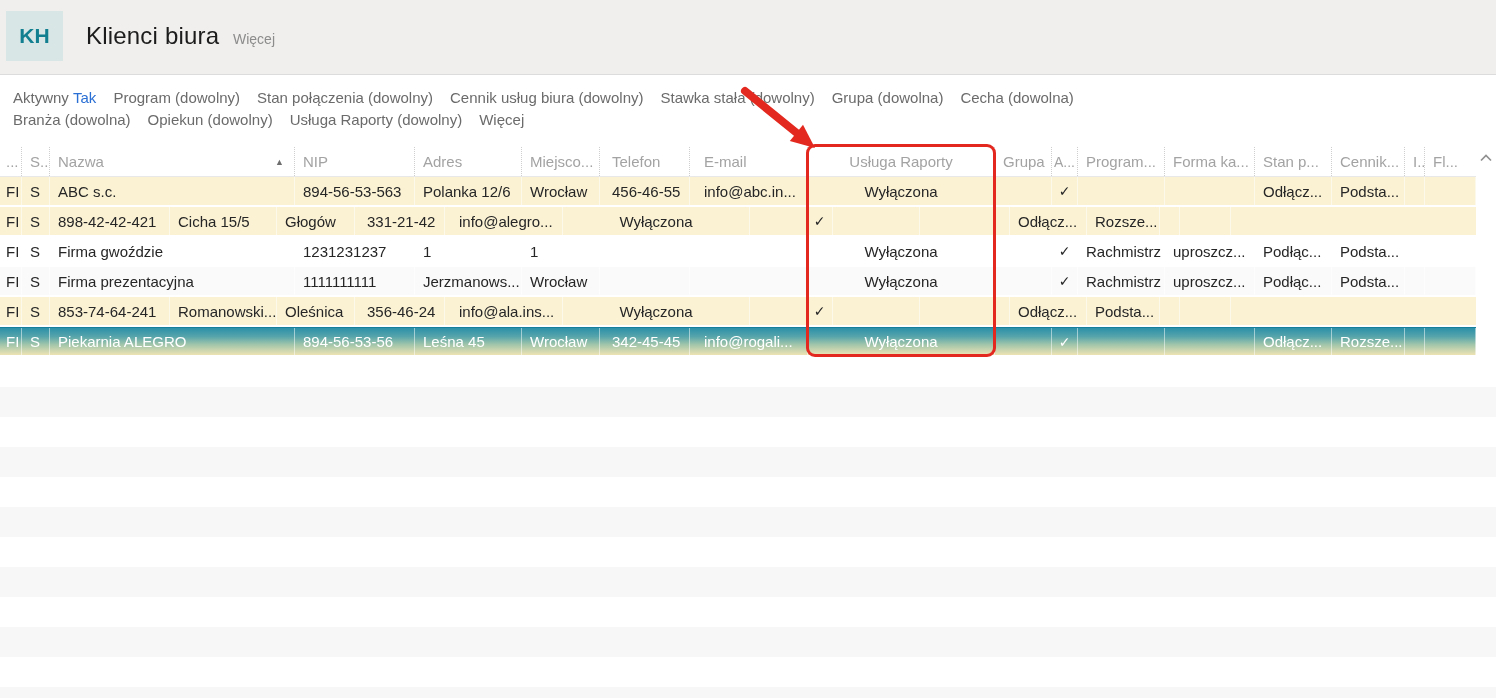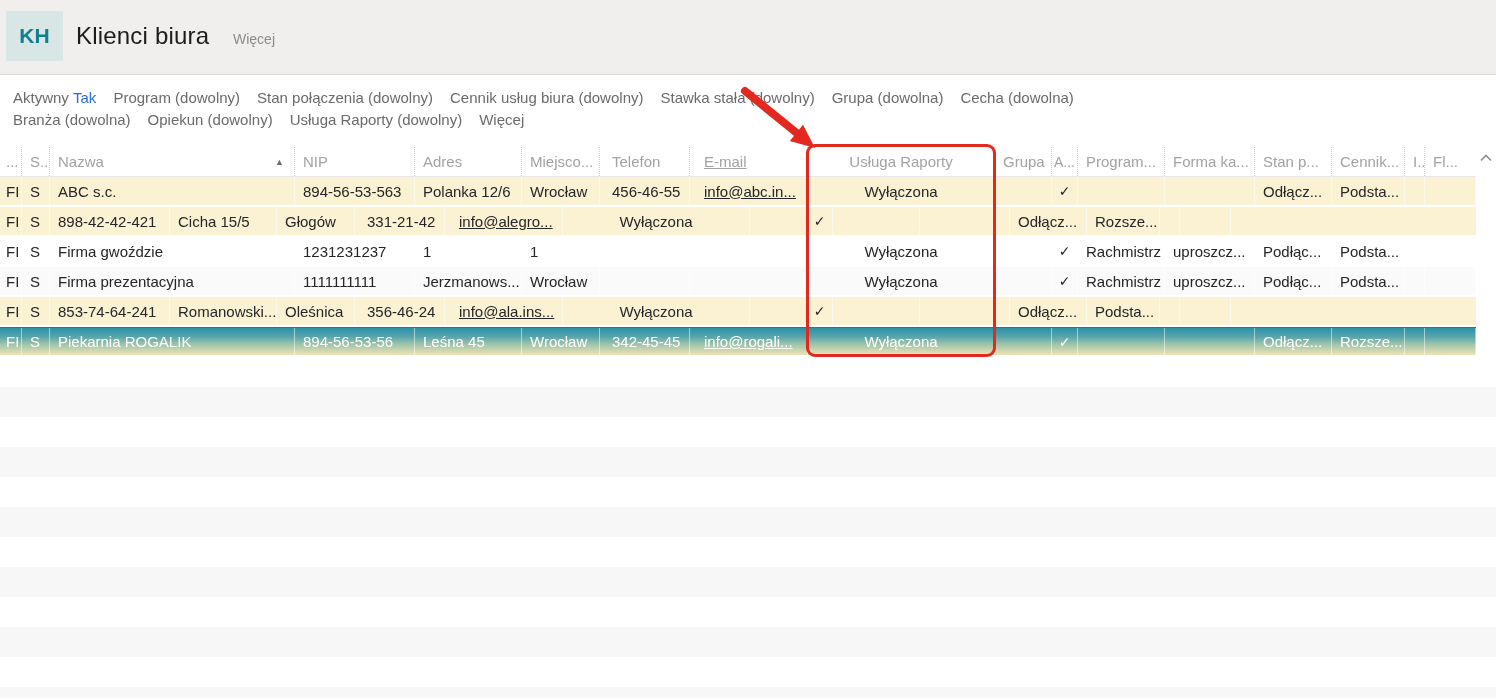--- a/index.html
+++ b/index.html
@@ -14,21 +14,21 @@
   }
   *{box-sizing:border-box;margin:0;padding:0;}
   html,body{width:1496px;height:699px;overflow:hidden;}
   body{font-family:"Liberation Sans","DejaVu Sans",sans-serif;background:#fff;}
   .app{position:relative;width:1496px;height:699px;background:#fff;}
 
   
   .topbar{height:75px;background:#f0efed;border-bottom:1px solid #dcdcdc;position:relative;text-align:center;}
   .module-badge{position:absolute;left:6px;top:11px;width:57px;height:50px;background:#d8e7e6;
     color:var(--accent-teal);font-size:21px;font-weight:bold;display:flex;align-items:center;justify-content:center;}
-  .page-title{position:absolute;left:76px;top:22px;font-size:24px;font-weight:normal;color:#1c1c1c;letter-spacing:.2px;}
+  .page-title{position:absolute;left:86px;top:22px;font-size:24px;font-weight:normal;color:#1c1c1c;letter-spacing:.2px;}
   .more-link{position:absolute;left:233px;top:31px;font-size:14px;color:#8c8c8c;cursor:pointer;}
 
   
   .filterbar{height:72px;background:#fff;position:relative;padding:14px 0 0 13px;}
   .filter-line{display:flex;flex-wrap:nowrap;white-space:nowrap;height:22px;align-items:flex-start;}
   .fitem{font-size:15px;color:#6b6b6b;margin-right:17px;cursor:pointer;}
   .fitem .fval{color:var(--link-blue);}
   .toolbar-right{position:absolute;top:107px;right:20px;display:flex;align-items:center;gap:15px;}
   .count{font-size:15px;color:#7d8798;}
   .tool-icon{cursor:pointer;display:block;}
@@ -49,21 +49,21 @@
   .cell{display:flex;align-items:center;padding-left:8px;font-size:15px;color:#262626;
     overflow:hidden;white-space:nowrap;border-right:1px solid rgba(255,255,255,.5);}
   
   .c0{width:22px;padding-left:6px;}
   .c1{width:28px;}
   .c2{width:245px;}
   .c3{width:120px;text-align:right;}
   .c4{width:107px;}
   .c5{width:78px;}
   .c6{width:90px;padding-left:12px;}
-  .c7{width:118px;padding-left:14px;text-decoration:underline;}
+  .c7{width:118px;padding-left:14px;}
   .c8{width:187px;justify-content:center;padding-left:0;}
   .c9{width:57px;}
   .c10{width:26px;justify-content:center;padding-left:0;font-size:14px;}
   .c11{width:87px;}
   .c12{width:90px;}
   .c13{width:77px;}
   .c14{width:73px;}
   .c15{width:20px;}
   .c16{width:51px;}
 
@@ -267,21 +267,21 @@
           <div class="cell c11"></div>
           <div class="cell c12"></div>
           <div class="cell c13">Odłącz...</div>
           <div class="cell c14">Podsta...</div>
           <div class="cell c15"></div>
           <div class="cell c16"></div>
         </div>
         <div class="row selected">
           <div class="cell c0">FI</div>
           <div class="cell c1">S</div>
-          <div class="cell c2">Piekarnia ROGALIK</div>
+          <div class="cell c2">Piekarnia ALEGRO</div>
           <div class="cell c3">894-56-53-56</div>
           <div class="cell c4">Leśna 45</div>
           <div class="cell c5">Wrocław</div>
           <div class="cell c6">342-45-45</div>
           <div class="cell c7">info@rogali...</div>
           <div class="cell c8">Wyłączona</div>
           <div class="cell c9"></div>
           <div class="cell c10">✓</div>
           <div class="cell c11"></div>
           <div class="cell c12"></div>

